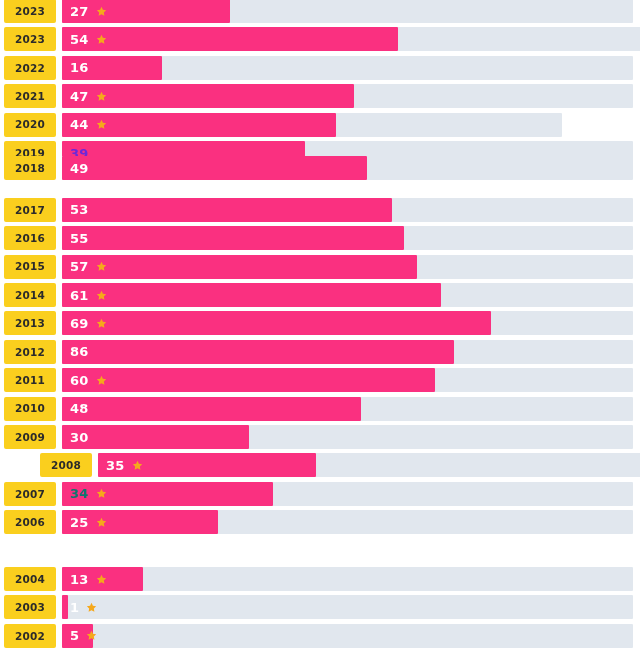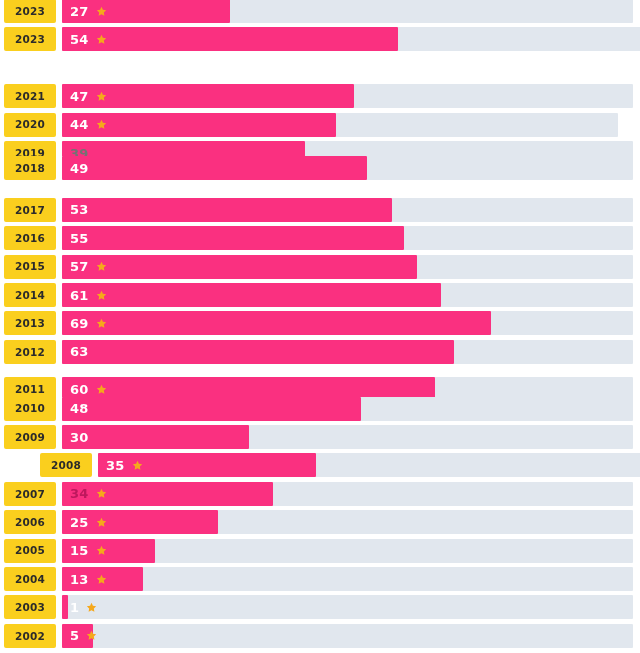--- a/index.html
+++ b/index.html
@@ -130,60 +130,71 @@
         <div class="bar-content">
           <span class="value-label" style="color: rgb(255, 255, 255);">54</span>
           <span class="star-icon">
             <svg viewBox="0 0 24 24" width="11" height="11" aria-hidden="true">
               <path fill="#f5a81c" d="M12 1.6l3.1 6.5 7.1 1-5.1 5 1.2 7.1L12 17.8 5.7 21.2l1.2-7.1-5.1-5 7.1-1z"></path>
             </svg>
           </span>
         </div>
       </div>
     </div>
+    <div class="row" style="top: 55.8px;">
+      <div class="year-chip" style="--chip-bg: #facf1e;">
+        <span class="year-label" style="color: rgb(43, 43, 43);">2022</span>
+      </div>
+      <div class="track" style="--track-bg: #e1e7ee; width: 571px;">
+        <div class="bar" style="--bar-bg: #fa3080; width: 100px;"></div>
+        <div class="bar-content">
+          <span class="value-label" style="color: rgb(255, 255, 255);">16</span>
+        </div>
+      </div>
+    </div>
     <div class="row" style="top: 84.2px;">
       <div class="year-chip" style="--chip-bg: #facf1e;">
         <span class="year-label" style="color: rgb(43, 43, 43);">2021</span>
       </div>
       <div class="track" style="--track-bg: #e1e7ee; width: 571px;">
         <div class="bar" style="--bar-bg: #fa3080; width: 292px;"></div>
         <div class="bar-content">
           <span class="value-label" style="color: rgb(255, 255, 255);">47</span>
           <span class="star-icon">
             <svg viewBox="0 0 24 24" width="11" height="11" aria-hidden="true">
               <path fill="#f5a81c" d="M12 1.6l3.1 6.5 7.1 1-5.1 5 1.2 7.1L12 17.8 5.7 21.2l1.2-7.1-5.1-5 7.1-1z"></path>
             </svg>
           </span>
         </div>
       </div>
     </div>
     <div class="row" style="top: 112.6px;">
       <div class="year-chip" style="--chip-bg: #facf1e;">
         <span class="year-label" style="color: rgb(43, 43, 43);">2020</span>
       </div>
-      <div class="track" style="--track-bg: #e1e7ee; width: 556px;">
+      <div class="track" style="--track-bg: #e1e7ee; width: 500px;">
         <div class="bar" style="--bar-bg: #fa3080; width: 274px;"></div>
         <div class="bar-content">
           <span class="value-label" style="color: rgb(255, 255, 255);">44</span>
           <span class="star-icon">
             <svg viewBox="0 0 24 24" width="11" height="11" aria-hidden="true">
               <path fill="#f5a81c" d="M12 1.6l3.1 6.5 7.1 1-5.1 5 1.2 7.1L12 17.8 5.7 21.2l1.2-7.1-5.1-5 7.1-1z"></path>
             </svg>
           </span>
         </div>
       </div>
     </div>
     <div class="row" style="top: 141px;">
       <div class="year-chip" style="--chip-bg: #facf1e;">
         <span class="year-label" style="color: rgb(43, 43, 43);">2019</span>
       </div>
       <div class="track" style="--track-bg: #e1e7ee; width: 571px;">
         <div class="bar" style="--bar-bg: #fa3080; width: 243px;"></div>
         <div class="bar-content">
-          <span class="value-label" style="color: #737373;">39</span>
+          <span class="value-label" style="color: #6d28d9;">39</span>
         </div>
       </div>
     </div>
     <div class="row" style="top: 156px; padding-left: 44px;">
       <div class="year-chip" style="--chip-bg: #facf1e;">
         <span class="year-label" style="color: rgb(43, 43, 43);">2018</span>
       </div>
       <div class="track" style="--track-bg: #e1e7ee; width: 571px;">
         <div class="bar" style="--bar-bg: #fa3080; width: 305px;"></div>
         <div class="bar-content">
@@ -261,25 +272,25 @@
         </div>
       </div>
     </div>
     <div class="row" style="top: 339.8px;">
       <div class="year-chip" style="--chip-bg: #facf1e;">
         <span class="year-label" style="color: rgb(43, 43, 43);">2012</span>
       </div>
       <div class="track" style="--track-bg: #e1e7ee; width: 571px;">
         <div class="bar" style="--bar-bg: #fa3080; width: 392px;"></div>
         <div class="bar-content">
-          <span class="value-label" style="color: rgb(255, 255, 255);">63</span>
-        </div>
-      </div>
-    </div>
-    <div class="row" style="top: 377px; text-decoration: underline;">
+          <span class="value-label" style="color: rgb(255, 255, 255);">86</span>
+        </div>
+      </div>
+    </div>
+    <div class="row" style="top: 368px; text-decoration: underline;">
       <div class="year-chip" style="--chip-bg: #facf1e;">
         <span class="year-label" style="color: rgb(43, 43, 43);">2011</span>
       </div>
       <div class="track" style="--track-bg: #e1e7ee; width: 571px;">
         <div class="bar" style="--bar-bg: #fa3080; width: 373px;"></div>
         <div class="bar-content">
           <span class="value-label" style="color: rgb(255, 255, 255);">60</span>
           <span class="star-icon">
             <svg viewBox="0 0 24 24" width="11" height="11" aria-hidden="true">
               <path fill="#f5a81c" d="M12 1.6l3.1 6.5 7.1 1-5.1 5 1.2 7.1L12 17.8 5.7 21.2l1.2-7.1-5.1-5 7.1-1z"></path>
@@ -326,21 +337,21 @@
         </div>
       </div>
     </div>
     <div class="row" style="top: 481.8px;">
       <div class="year-chip" style="--chip-bg: #facf1e;">
         <span class="year-label" style="color: rgb(43, 43, 43);">2007</span>
       </div>
       <div class="track" style="--track-bg: #e1e7ee; width: 571px;">
         <div class="bar" style="--bar-bg: #fa3080; width: 211px;"></div>
         <div class="bar-content">
-          <span class="value-label" style="color: #be185d;">34</span>
+          <span class="value-label" style="color: #0f766e;">34</span>
           <span class="star-icon">
             <svg viewBox="0 0 24 24" width="11" height="11" aria-hidden="true">
               <path fill="#f5a81c" d="M12 1.6l3.1 6.5 7.1 1-5.1 5 1.2 7.1L12 17.8 5.7 21.2l1.2-7.1-5.1-5 7.1-1z"></path>
             </svg>
           </span>
         </div>
       </div>
     </div>
     <div class="row" style="top: 510.2px;">
       <div class="year-chip" style="--chip-bg: #facf1e;">
@@ -351,36 +362,20 @@
         <div class="bar-content">
           <span class="value-label" style="color: rgb(255, 255, 255);">25</span>
           <span class="star-icon">
             <svg viewBox="0 0 24 24" width="11" height="11" aria-hidden="true">
               <path fill="#f5a81c" d="M12 1.6l3.1 6.5 7.1 1-5.1 5 1.2 7.1L12 17.8 5.7 21.2l1.2-7.1-5.1-5 7.1-1z"></path>
             </svg>
           </span>
         </div>
       </div>
     </div>
-    <div class="row" style="top: 538.6px;">
-      <div class="year-chip" style="--chip-bg: #facf1e;">
-        <span class="year-label" style="color: rgb(43, 43, 43);">2005</span>
-      </div>
-      <div class="track" style="--track-bg: #e1e7ee; width: 571px;">
-        <div class="bar" style="--bar-bg: #fa3080; width: 93px;"></div>
-        <div class="bar-content">
-          <span class="value-label" style="color: rgb(255, 255, 255);">15</span>
-          <span class="star-icon">
-            <svg viewBox="0 0 24 24" width="11" height="11" aria-hidden="true">
-              <path fill="#f5a81c" d="M12 1.6l3.1 6.5 7.1 1-5.1 5 1.2 7.1L12 17.8 5.7 21.2l1.2-7.1-5.1-5 7.1-1z"></path>
-            </svg>
-          </span>
-        </div>
-      </div>
-    </div>
     <div class="row" style="top: 567px;">
       <div class="year-chip" style="--chip-bg: #facf1e;">
         <span class="year-label" style="color: rgb(43, 43, 43);">2004</span>
       </div>
       <div class="track" style="--track-bg: #e1e7ee; width: 571px;">
         <div class="bar" style="--bar-bg: #fa3080; width: 81px;"></div>
         <div class="bar-content">
           <span class="value-label" style="color: rgb(255, 255, 255);">13</span>
           <span class="star-icon">
             <svg viewBox="0 0 24 24" width="11" height="11" aria-hidden="true">

